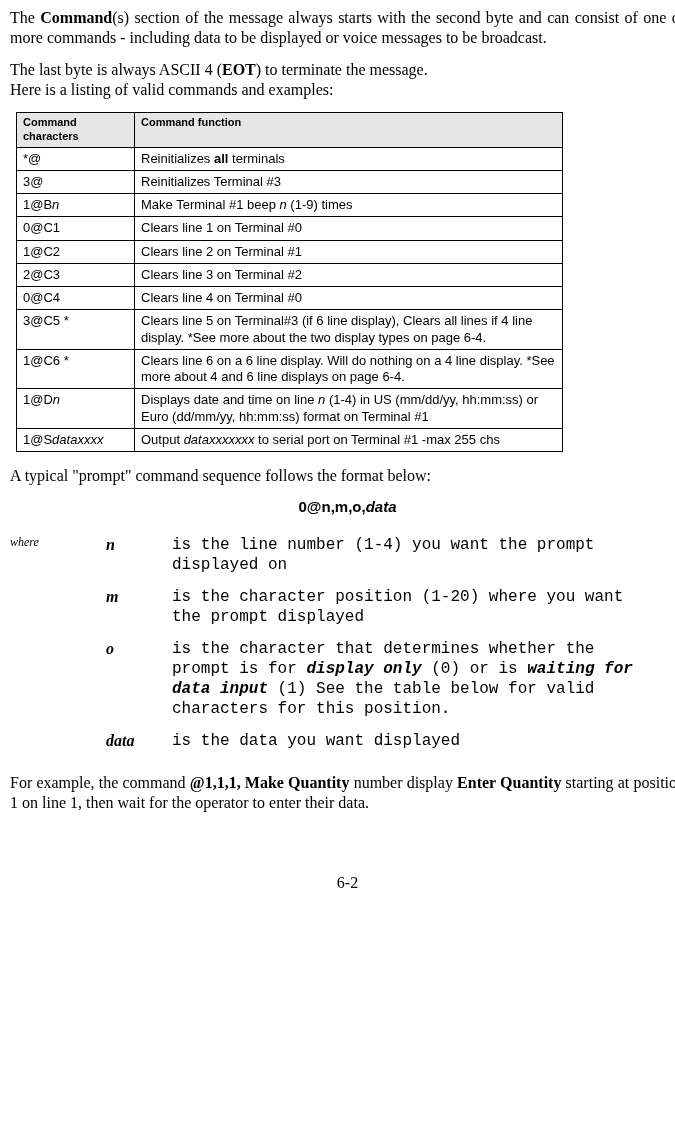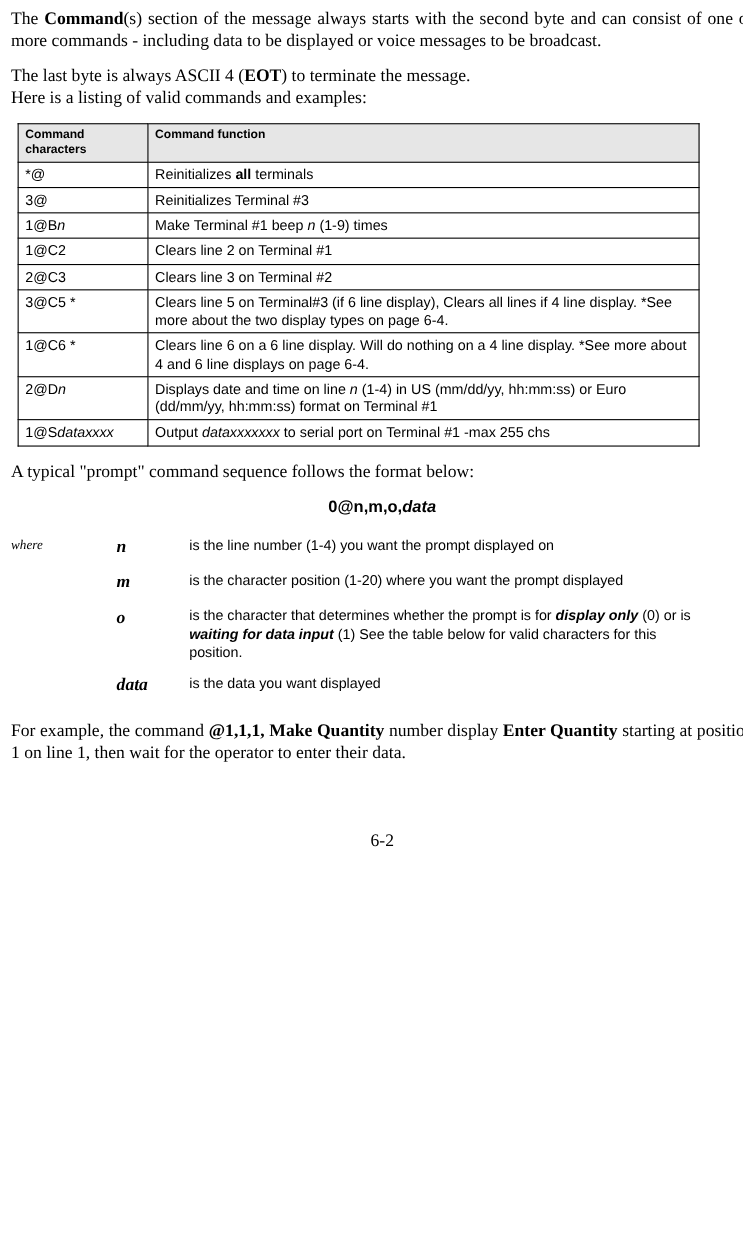--- a/index.html
+++ b/index.html
@@ -11,21 +11,21 @@
     color: #000;
     line-height: 1.25;
   }
   p {
     margin: 0 0 12px 0;
     text-align: justify;
   }
   .no-margin-bottom { margin-bottom: 0; }
   table.cmd {
     border-collapse: collapse;
-    width: 620px;
+    width: 547px;
     margin: 4px 0 14px 6px;
     font-family: Arial, Helvetica, sans-serif;
     font-size: 13px;
   }
   table.cmd th, table.cmd td {
     border: 1px solid #000;
     padding: 3px 6px;
     vertical-align: top;
     text-align: left;
   }
@@ -57,22 +57,22 @@
     width: 90px;
     font-size: 12px;
   }
   table.where td.col-sym {
     font-style: italic;
     font-weight: bold;
     width: 60px;
     font-size: 16px;
   }
   table.where td.col-desc {
-    font-family: Liberation Sans, sans-serif;
-    font-size: 13px;
+    font-family: Liberation Mono, monospace;
+    font-size: 16px;
   }
   .page-num {
     text-align: center;
     margin-top: 60px;
     font-size: 16px;
   }
   em.ital { font-style: italic; }
 </style>
 </head>
 <body>
@@ -98,37 +98,45 @@
   </tr>
   <tr>
     <td>3@</td>
     <td>Reinitializes Terminal #3</td>
   </tr>
   <tr>
     <td><span>1@B</span><em class="ital">n</em></td>
     <td><span>Make Terminal #1 beep </span><em class="ital">n</em><span> (1-9) times</span></td>
   </tr>
   <tr>
+    <td>0@C1</td>
+    <td>Clears line 1 on Terminal #0</td>
+  </tr>
+  <tr>
     <td>1@C2</td>
     <td>Clears line 2 on Terminal #1</td>
   </tr>
   <tr>
     <td>2@C3</td>
     <td>Clears line 3 on Terminal #2</td>
+  </tr>
+  <tr>
+    <td>0@C4</td>
+    <td>Clears line 4 on Terminal #0</td>
   </tr>
   <tr>
     <td>3@C5    *</td>
     <td class="just">Clears line 5 on Terminal#3 (if 6 line display), Clears all lines if 4 line display.  *See more about the two display types on page 6-4.</td>
   </tr>
   <tr>
     <td>1@C6    *</td>
     <td class="just">Clears line 6 on a 6 line display. Will do nothing on a 4 line display.  *See more about 4 and 6 line displays on page 6-4.</td>
   </tr>
   <tr>
-    <td><span>2@D</span><em class="ital">n</em></td>
+    <td><span>1@D</span><em class="ital">n</em></td>
     <td class="just"><span>Displays date and time on line </span><em class="ital">n</em><span> (1-4) in US (mm/dd/yy, hh:mm:ss) or Euro (dd/mm/yy, hh:mm:ss) format on Terminal #1</span></td>
   </tr>
   <tr>
     <td><span>1@S</span><em class="ital">dataxxxx</em></td>
     <td><span>Output </span><em class="ital">dataxxxxxxx</em><span> to serial port on Terminal #1 -max 255 chs</span></td>
   </tr>
 </tbody>
   </table>
 
 <p>A typical "prompt" command sequence follows the format below:</p>

